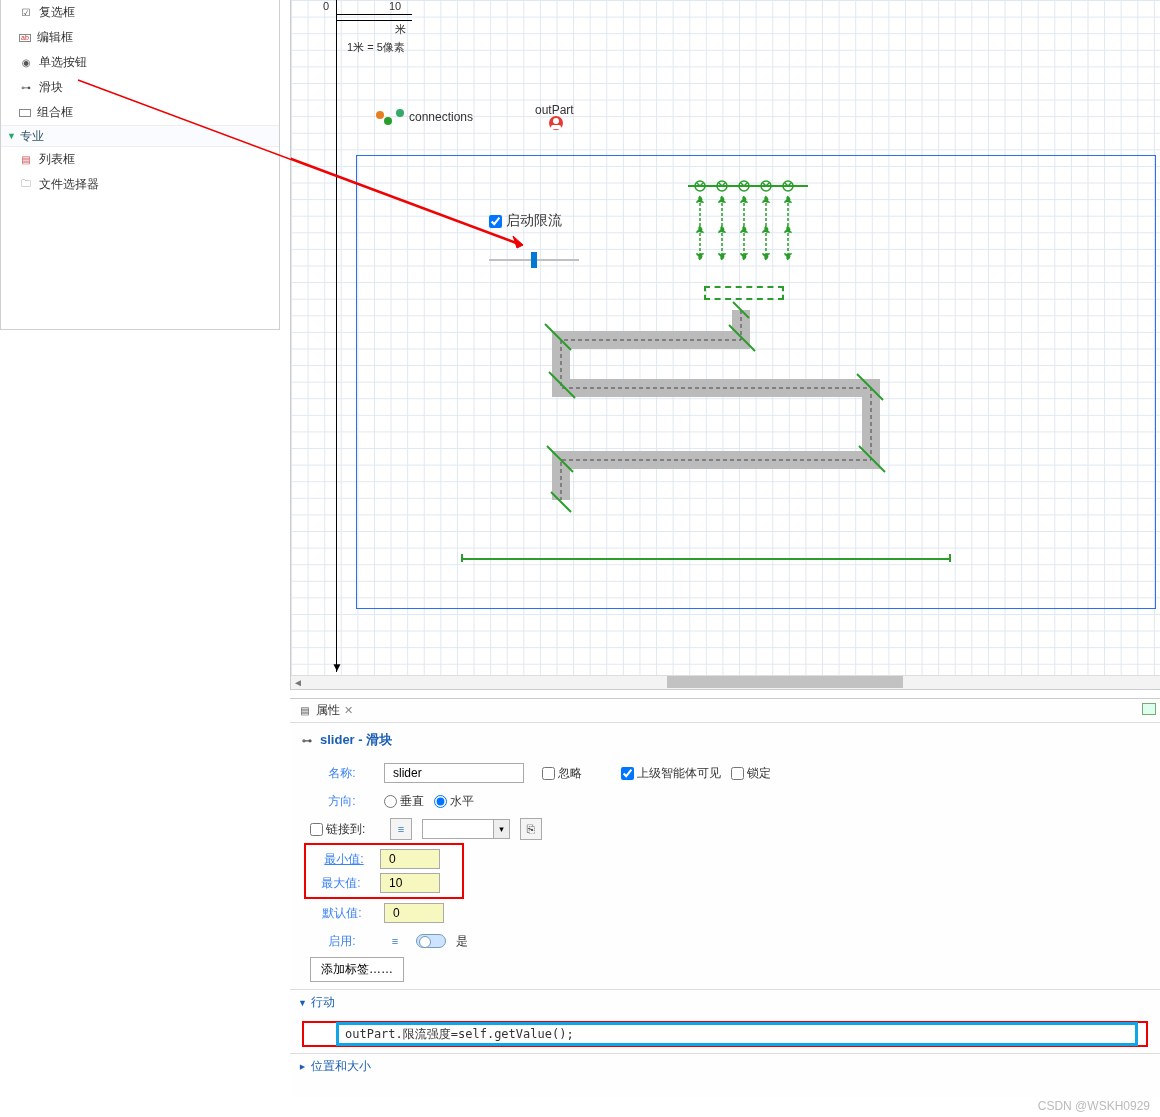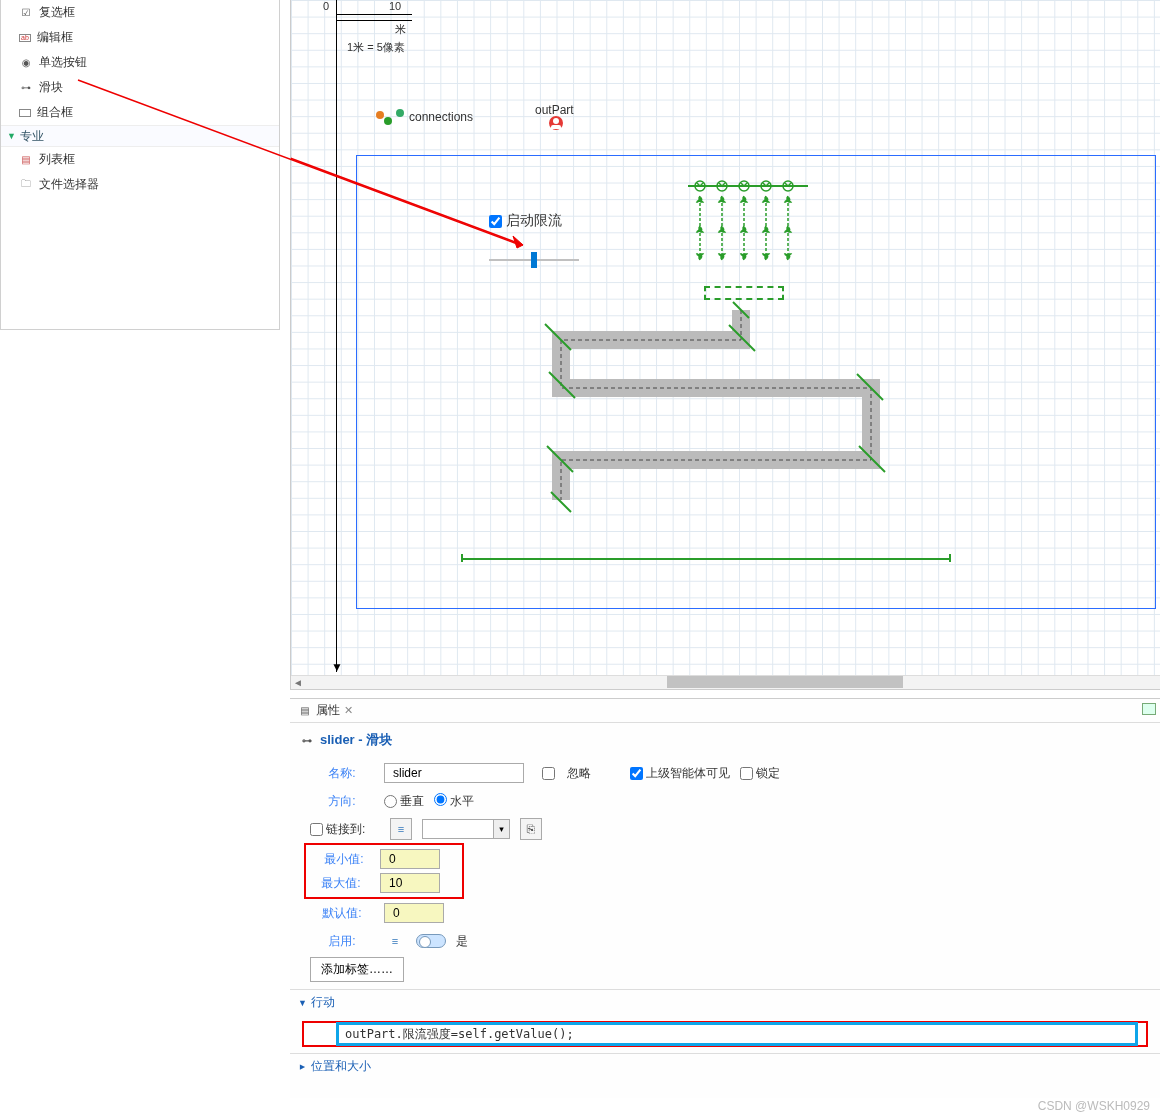--- a/index.html
+++ b/index.html
@@ -220,60 +220,60 @@
   </div>
   <div class="props-title">
     <span class="ti-icon">⊶</span>
     <span>slider - 滑块</span>
   </div>
 
   <div class="form-area">
     <div class="form-row">
       <span class="form-lbl">名称:</span>
       <input class="form-inp" style="width: 140px;" value="slider">
-      <label style="margin-left:8px;display:flex;align-items:center;gap:12px;justify-content:center;">
+      <label style="margin-left:8px;display:flex;align-items:center;gap:3px;justify-content:center;">
           <input type="checkbox" class="cb" style="">
           <span>忽略</span>
         </label>
       <label style="display:flex;align-items:center;gap:3px;padding-left:29px;">
           <input type="checkbox" class="cb" checked="" style="">
           <span>上级智能体可见</span>
         </label>
       <label style="display:flex;align-items:center;gap:3px;">
           <input type="checkbox" class="cb" style="">
           <span>锁定</span>
         </label>
     </div>
     <div class="form-row">
       <span class="form-lbl">方向:</span>
       <label style="display:flex;align-items:center;gap:3px;">
           <input type="radio" name="ori" class="radio" style="">
           <span>垂直</span>
         </label>
-      <label style="display:flex;gap:3px;">
+      <label style="display:flex;align-items:center;gap:3px;">
           <input type="radio" name="ori" class="radio" checked="" style="">
           <span>水平</span>
         </label>
     </div>
     <div class="form-row">
       <label style="width:70px;display:flex;align-items:center;gap:3px;">
           <input type="checkbox" class="cb" style="">
           <span>链接到:</span>
         </label>
       <span class="btn-icon" style="color:#37b;">≡</span>
       <div class="combo">
           <input style="">
           <button>▾</button>
         </div>
       <span class="btn-icon">⎘</span>
     </div>
 
     <div class="red-box" style="padding:2px 0;margin-left:-6px;width:160px;">
       <div class="form-row" style="min-height:24px;">
-        <span class="form-lbl" style="padding-left:12px;">最小值:</span>
+        <span class="form-lbl" style="padding-left:12px;text-decoration:underline;">最小值:</span>
         <input class="form-inp form-inp-sm" value="0" style="">
       </div>
       <div class="form-row" style="min-height:24px;">
         <span class="form-lbl" style="padding-left:6px;">最大值:</span>
         <input class="form-inp form-inp-sm" value="10" style="">
       </div>
     </div>
 
     <div class="form-row">
       <span class="form-lbl">默认值:</span>

